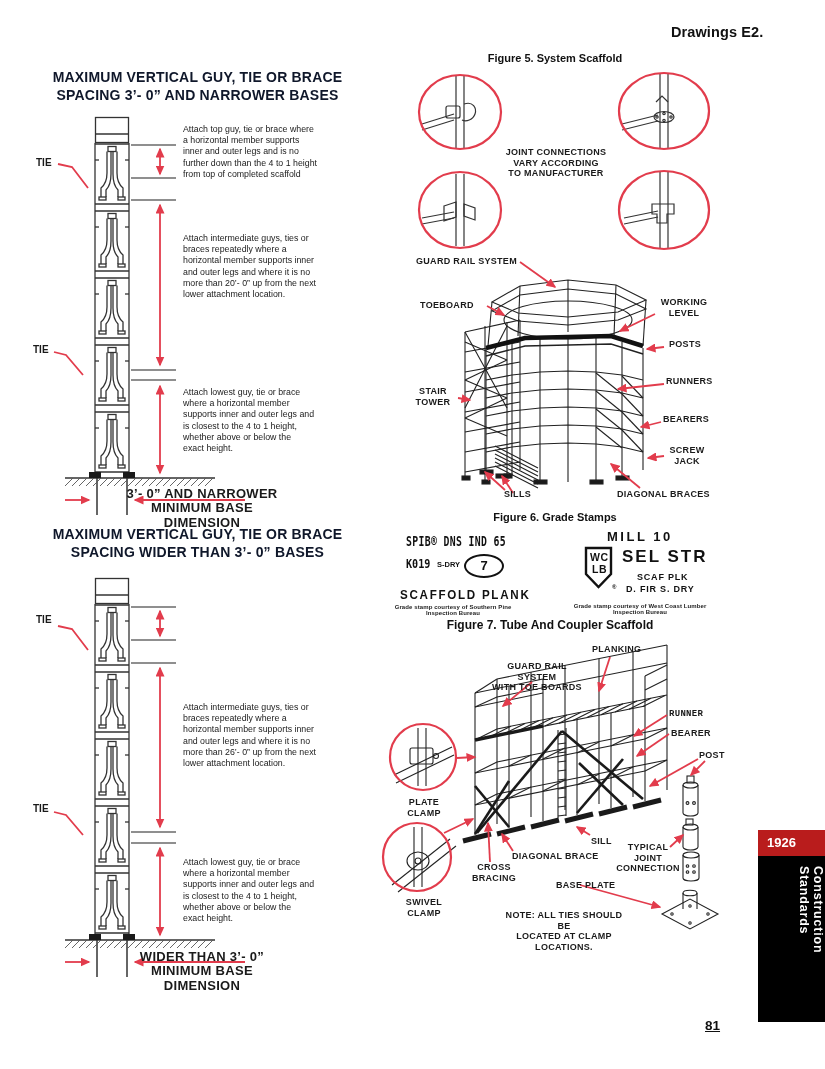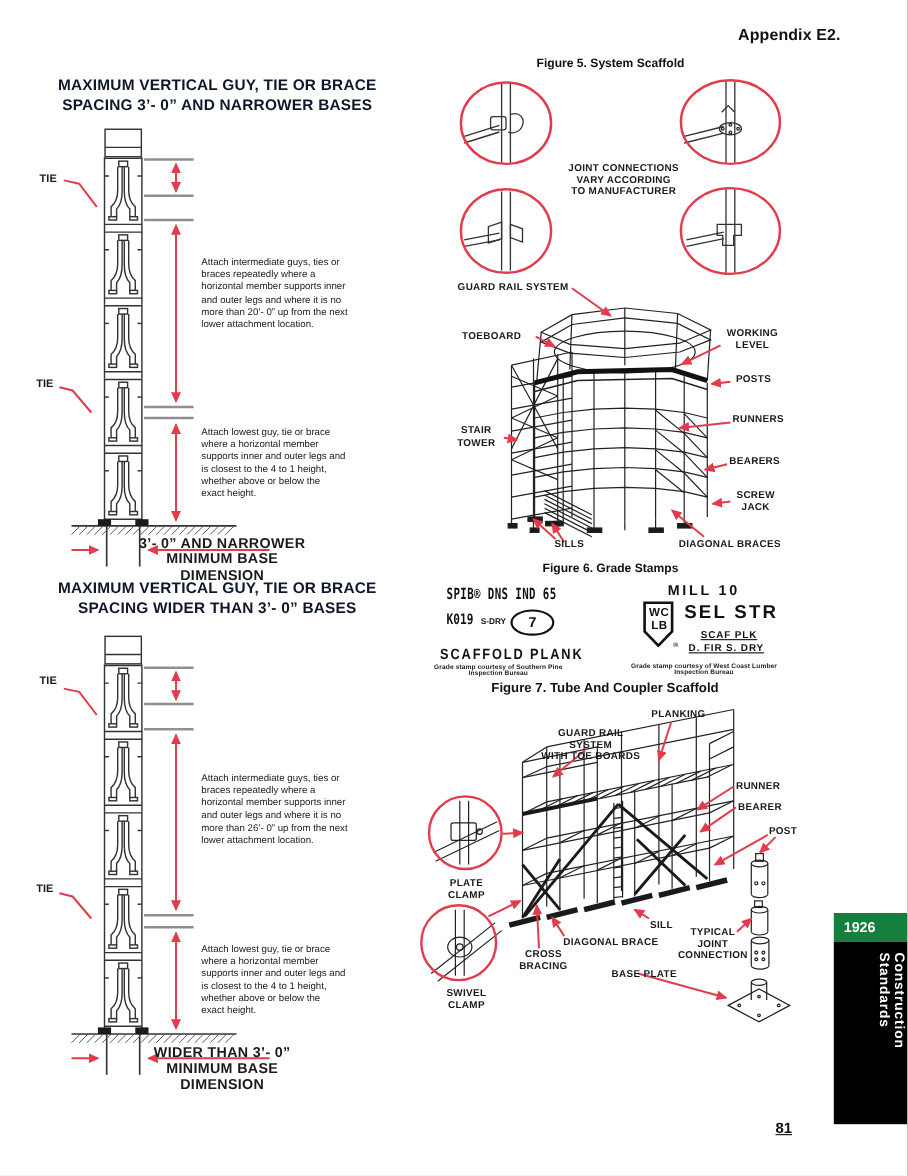--- a/index.html
+++ b/index.html
@@ -10,39 +10,39 @@
   .hdr{font-weight:bold;font-size:14.5px;letter-spacing:0.1px;}
   .redtitle{font-weight:bold;font-size:14px;line-height:17.5px;color:#0f172a;
             text-align:center;letter-spacing:0.2px;}
   .note{font-size:8.8px;line-height:11.2px;color:#1a1a1a;}
   .lbl{font-weight:bold;font-size:9px;line-height:10.5px;letter-spacing:0.3px;color:#1a1a1a;}
   .cap{font-weight:bold;font-size:11px;text-align:center;color:#111;}
   .tie{font-weight:bold;font-size:10px;color:#1a1a1a;}
   .basedim{font-weight:bold;font-size:13px;letter-spacing:0.3px;text-align:center;color:#1a1a1a;}
   .ctr{text-align:center;}
   .credit{font-weight:bold;font-size:6px;color:#222;text-align:center;letter-spacing:0.1px;}
-  .sidebar-red{background:#15803d;color:#fff;font-weight:bold;font-size:13px;
+  .sidebar-red{background:#b91c1c;color:#fff;font-weight:bold;font-size:13px;
                line-height:26px;padding-left:9px;box-sizing:border-box;}
   .sidebar-black{background:#000;color:#fff;font-weight:bold;font-size:12.5px;
                  letter-spacing:0.8px;writing-mode:vertical-rl;
                  padding:10px 0 0 0;text-align:left;box-sizing:border-box;}
   .sidebar-black span{display:block;margin:0 auto;}
   .pageno{font-weight:bold;font-size:13.5px;}
   .stamp1{font-family:"DejaVu Sans Mono",monospace;font-weight:bold;font-size:14px;
           transform:scaleX(0.70);transform-origin:left top;letter-spacing:0.5px;white-space:nowrap;}
   .stampk{font-family:"DejaVu Sans Mono",monospace;font-weight:bold;font-size:13px;
           transform:scaleX(0.78);transform-origin:left top;white-space:nowrap;}
   .stampdry{font-size:7.5px;font-weight:bold;}
   .badge{border:2px solid #111;border-radius:50%;width:36px;height:20px;text-align:center;
          font-weight:bold;font-size:13px;line-height:20px;}
   .scafplank{font-weight:bold;font-size:13.5px;letter-spacing:2px;transform:scaleX(0.86);
              transform-origin:left top;white-space:nowrap;}
   .mill{font-weight:bold;font-size:13px;letter-spacing:2.5px;white-space:nowrap;}
   .selstr{font-weight:bold;font-size:17px;letter-spacing:2px;white-space:nowrap;}
-  .spec{font-weight:bold;font-size:9px;letter-spacing:0.8px;white-space:nowrap;text-decoration:underline;}
+  .spec{font-weight:bold;font-size:9px;letter-spacing:0.8px;white-space:nowrap;}
   .shieldtxt{font-weight:bold;font-size:10.5px;letter-spacing:0.5px;}
   .reg{font-weight:bold;font-size:6px;}
   svg{display:block;}
 </style>
 </head>
 <body>
 
 <div class="page">
 
   <svg width="0" height="0" style="position:absolute">
@@ -65,21 +65,21 @@
         <path d="M18,8.5 L18,31 Q18,42 23,47 L23,54"></path>
         <rect x="4" y="54" width="7" height="3"></rect>
         <rect x="23" y="54" width="7" height="3"></rect>
         <line x1="0" y1="61" x2="34" y2="61"></line>
         <line x1="0" y1="17" x2="4" y2="17"></line>
         <line x1="30" y1="17" x2="34" y2="17"></line>
       </g>
     </defs>
   </svg>
 
-  <div class="abs hdr" style="left:671px;top:24px;">Appendix E2.</div>
+  <div class="abs hdr" style="left:671px;top:24px;">Drawings E2.</div>
 
   <div class="abs cap" style="left:455px;top:52px;width:200px;">Figure 5. System Scaffold</div>
 
   <div class="abs redtitle pre" style="left:25px;top:69px;width:345px;">MAXIMUM VERTICAL GUY, TIE OR BRACE
 SPACING 3’- 0” AND NARROWER BASES</div>
 
   <svg class="abs" style="left:30px;top:112px;" width="330" height="412">
     <g stroke="#333" stroke-width="1.3" fill="none">
       <use href="#frame-cap" x="65" y="5"></use>
       <use href="#frame-mod" x="65" y="31"></use>
@@ -109,20 +109,25 @@
       <line x1="130" y1="274" x2="130" y2="361" marker-start="url(#ah)" marker-end="url(#ah)"></line>
       <polyline points="28,52 42,55 58,76"></polyline>
       <polyline points="24,240 36,243 53,263"></polyline>
       <line x1="35" y1="388" x2="59" y2="388" marker-end="url(#ah)"></line>
       <line x1="215" y1="388" x2="105" y2="388" marker-end="url(#ah)"></line>
     </g>
   </svg>
 
   <div class="abs tie" style="left:36px;top:157px;">TIE</div>
   <div class="abs tie" style="left:33px;top:344px;">TIE</div>
+  <div class="abs note pre" style="left:183px;top:124px;width:162px;">Attach top guy, tie or brace where
+a horizontal member supports
+inner and outer legs and is no
+further down than the 4 to 1 height
+from top of completed scaffold</div>
   <div class="abs note pre" style="left:183px;top:233px;width:166px;">Attach intermediate guys, ties or
 braces repeatedly where a
 horizontal member supports inner
 and outer legs and where it is no
 more than 20’- 0” up from the next
 lower attachment location.</div>
   <div class="abs note pre" style="left:183px;top:387px;width:162px;">Attach lowest guy, tie or brace
 where a horizontal member
 supports inner and outer legs and
 is closest to the 4 to 1 height,
@@ -216,21 +221,21 @@
         <line x1="224" y1="158" x2="258" y2="151"></line>
       <path d="M252,138 h22 v10 h-7 v9 h-10 v-9 h-5 z"></path>
     </g>
     <g stroke="#e23c4c" stroke-width="2.2" fill="none">
       <ellipse cx="60" cy="46" rx="41" ry="37"></ellipse>
       <ellipse cx="264" cy="45" rx="45" ry="38"></ellipse>
       <ellipse cx="60" cy="144" rx="41" ry="38"></ellipse>
       <ellipse cx="264" cy="144" rx="45" ry="39"></ellipse>
     </g>
   </svg>
-  <div class="abs lbl pre ctr" style="left:503px;top:147px;width:128px;">JOINT CONNECTIONS
+  <div class="abs lbl pre ctr" style="left:492px;top:147px;width:128px;">JOINT CONNECTIONS
 VARY ACCORDING
 TO MANUFACTURER</div>
 
   <svg class="abs" style="left:400px;top:248px;" width="425" height="272">
     <g stroke="#222" stroke-width="1.1" fill="none">
 
       <line x1="65" y1="84" x2="65" y2="228"></line>
       <line x1="85" y1="78" x2="85" y2="232"></line>
       <line x1="107" y1="74" x2="107" y2="226"></line>
       <line x1="120" y1="72" x2="120" y2="222"></line>
@@ -486,35 +491,37 @@
       <line x1="133" y1="216" x2="122" y2="199" marker-end="url(#ah)"></line>
       <line x1="110" y1="227" x2="108" y2="188" marker-end="url(#ah)"></line>
       <line x1="200" y1="250" x2="280" y2="272" marker-end="url(#ah)"></line>
       <line x1="290" y1="212" x2="303" y2="200" marker-end="url(#ah)"></line>
     </g>
   </svg>
 
   <div class="abs lbl" style="left:592px;top:644px;">PLANKING</div>
   <div class="abs lbl pre ctr" style="left:490px;top:661px;width:94px;">GUARD RAIL SYSTEM
 WITH TOE BOARDS</div>
-  <div class="abs lbl" style="left:669px;top:709px;">RUNNER</div>
+  <div class="abs lbl" style="left:669px;top:709px;font-family:Liberation Mono, monospace;">RUNNER</div>
   <div class="abs lbl" style="left:671px;top:728px;">BEARER</div>
   <div class="abs lbl" style="left:699px;top:750px;">POST</div>
   <div class="abs lbl pre ctr" style="left:398px;top:797px;width:52px;">PLATE
 CLAMP</div>
   <div class="abs lbl pre ctr" style="left:466px;top:862px;width:56px;">CROSS
 BRACING</div>
   <div class="abs lbl pre ctr" style="left:397px;top:897px;width:54px;">SWIVEL
 CLAMP</div>
   <div class="abs lbl" style="left:512px;top:851px;">DIAGONAL BRACE</div>
   <div class="abs lbl" style="left:591px;top:836px;">SILL</div>
   <div class="abs lbl" style="left:556px;top:880px;">BASE PLATE</div>
   <div class="abs lbl pre ctr" style="left:616px;top:842px;width:64px;">TYPICAL
 JOINT
 CONNECTION</div>
+  <div class="abs lbl pre ctr" style="left:498px;top:910px;width:132px;">NOTE: ALL TIES SHOULD BE
+LOCATED AT CLAMP LOCATIONS.</div>
 
   <div class="abs sidebar-red" style="left:758px;top:830px;width:67px;height:26px;">
     <span>1926</span>
   </div>
   <div class="abs sidebar-black" style="left:758px;top:856px;width:67px;height:166px;">
     <span>Construction Standards</span>
   </div>
 
   <div class="abs pageno" style="left:705px;top:1018px;text-decoration:underline;">81</div>
 

